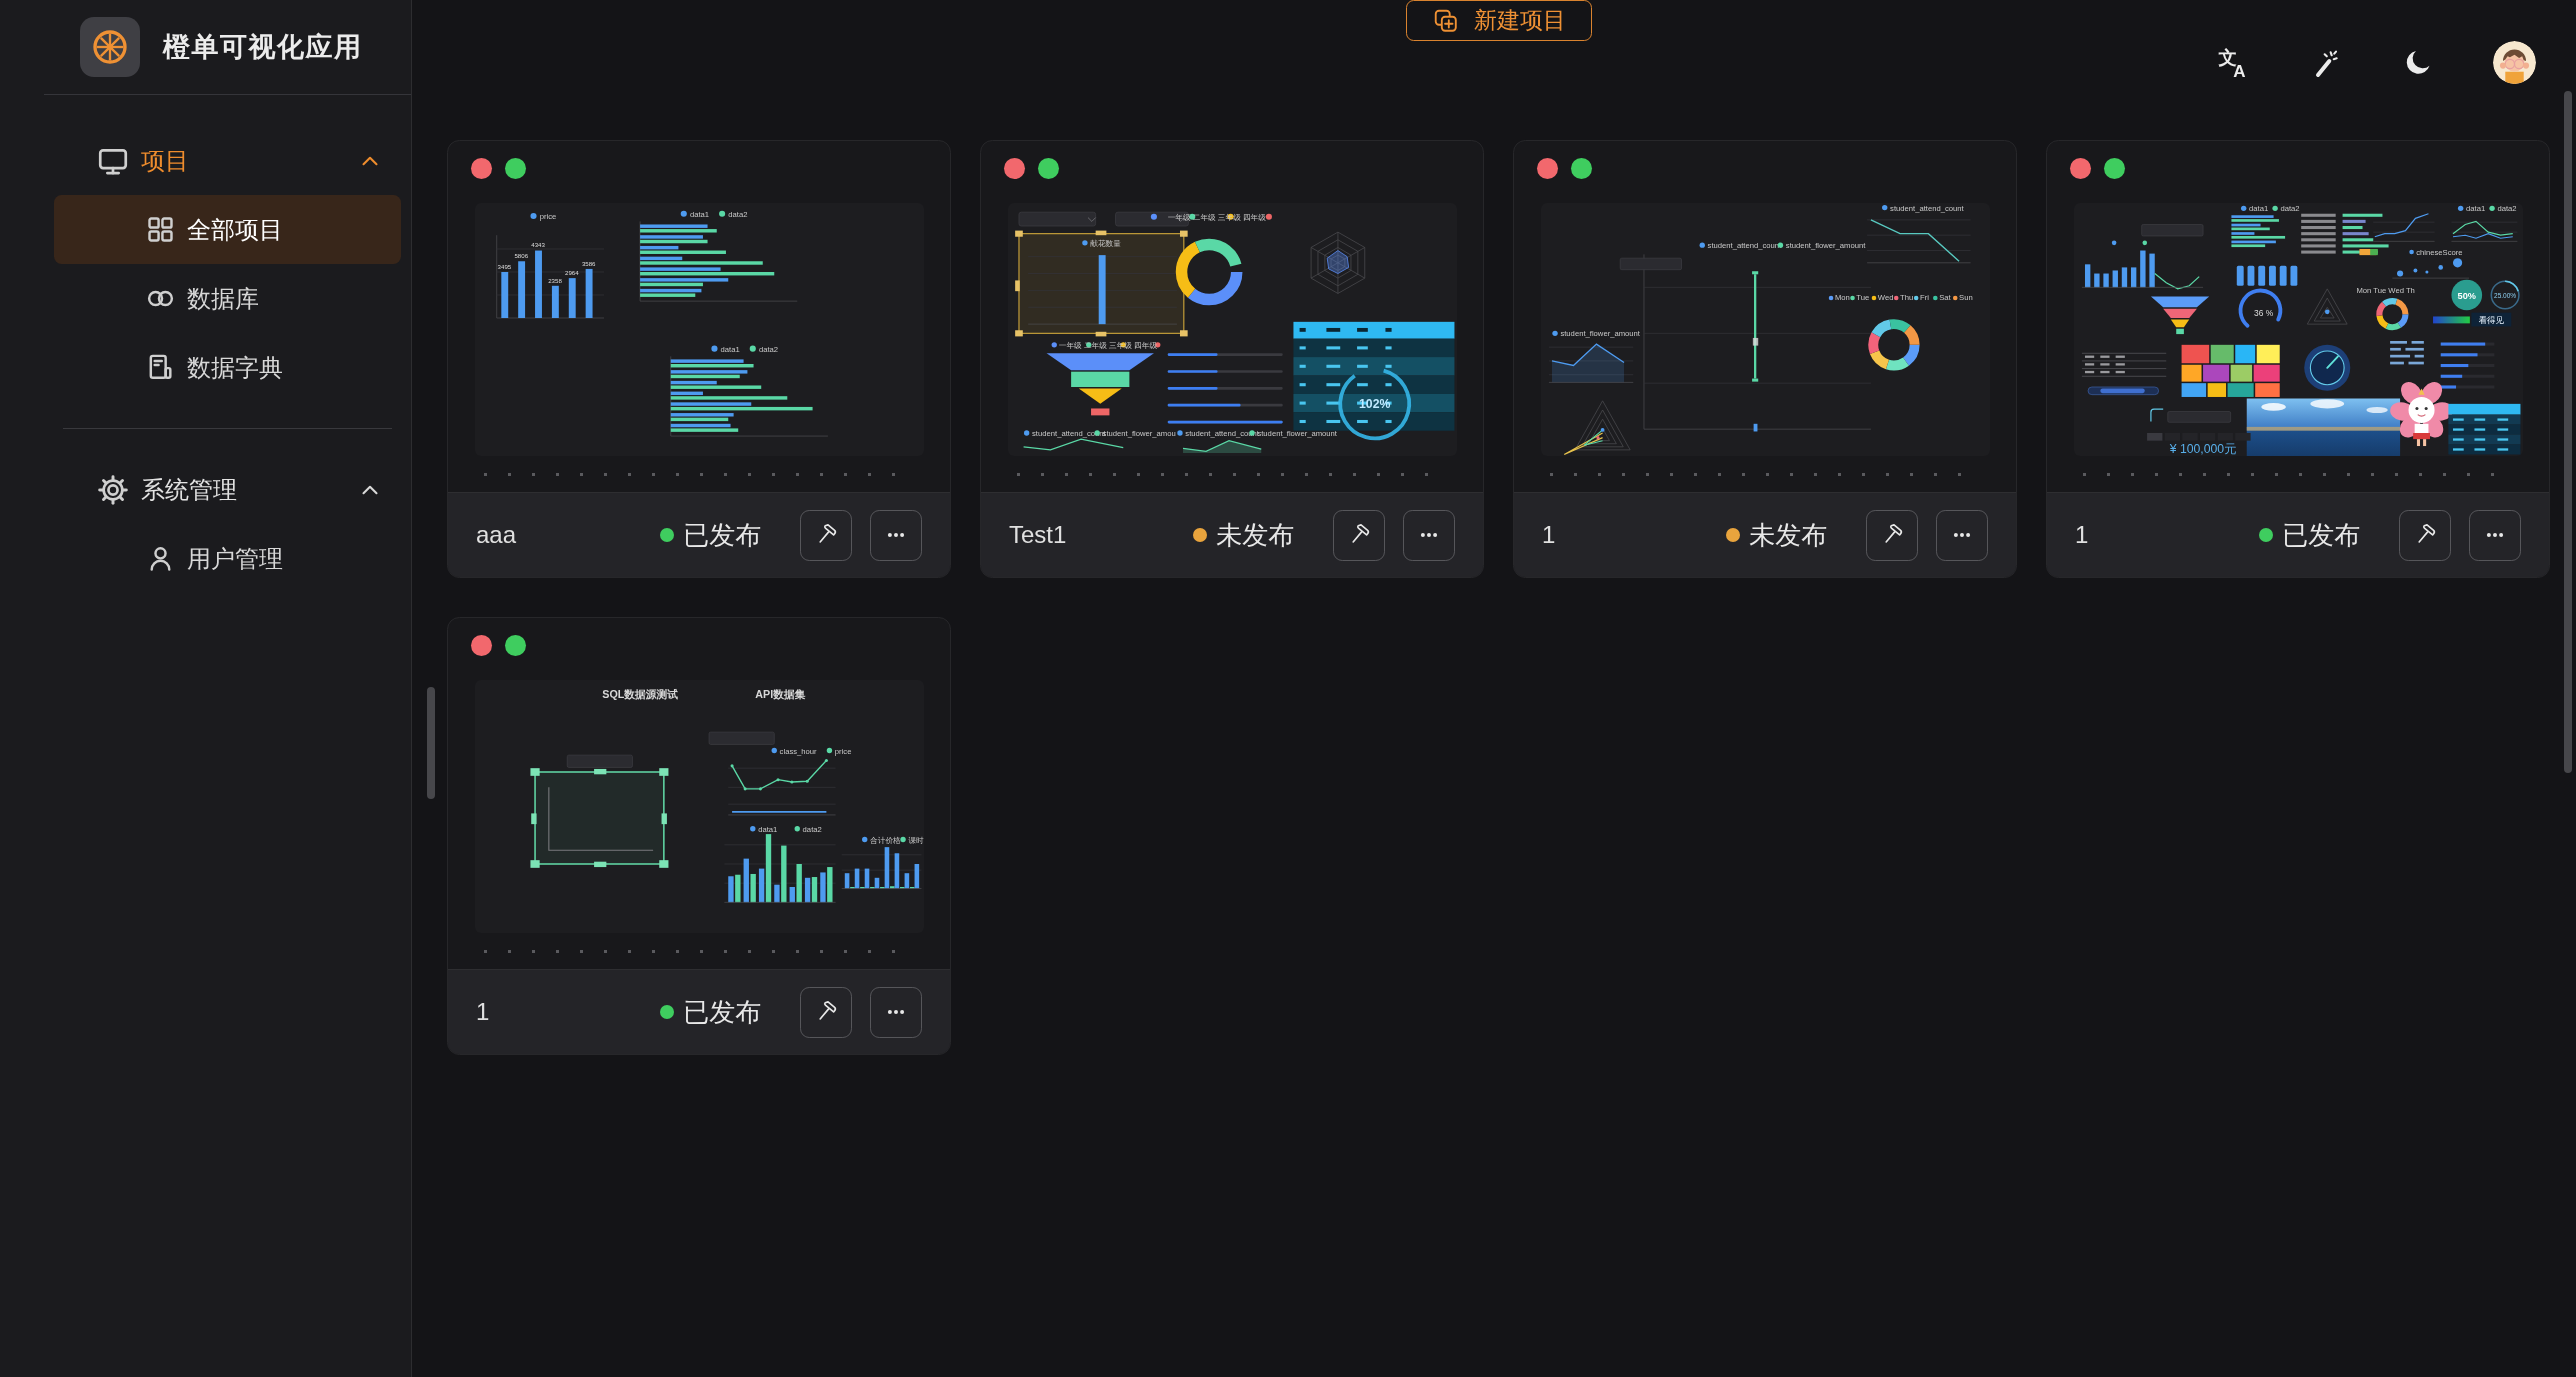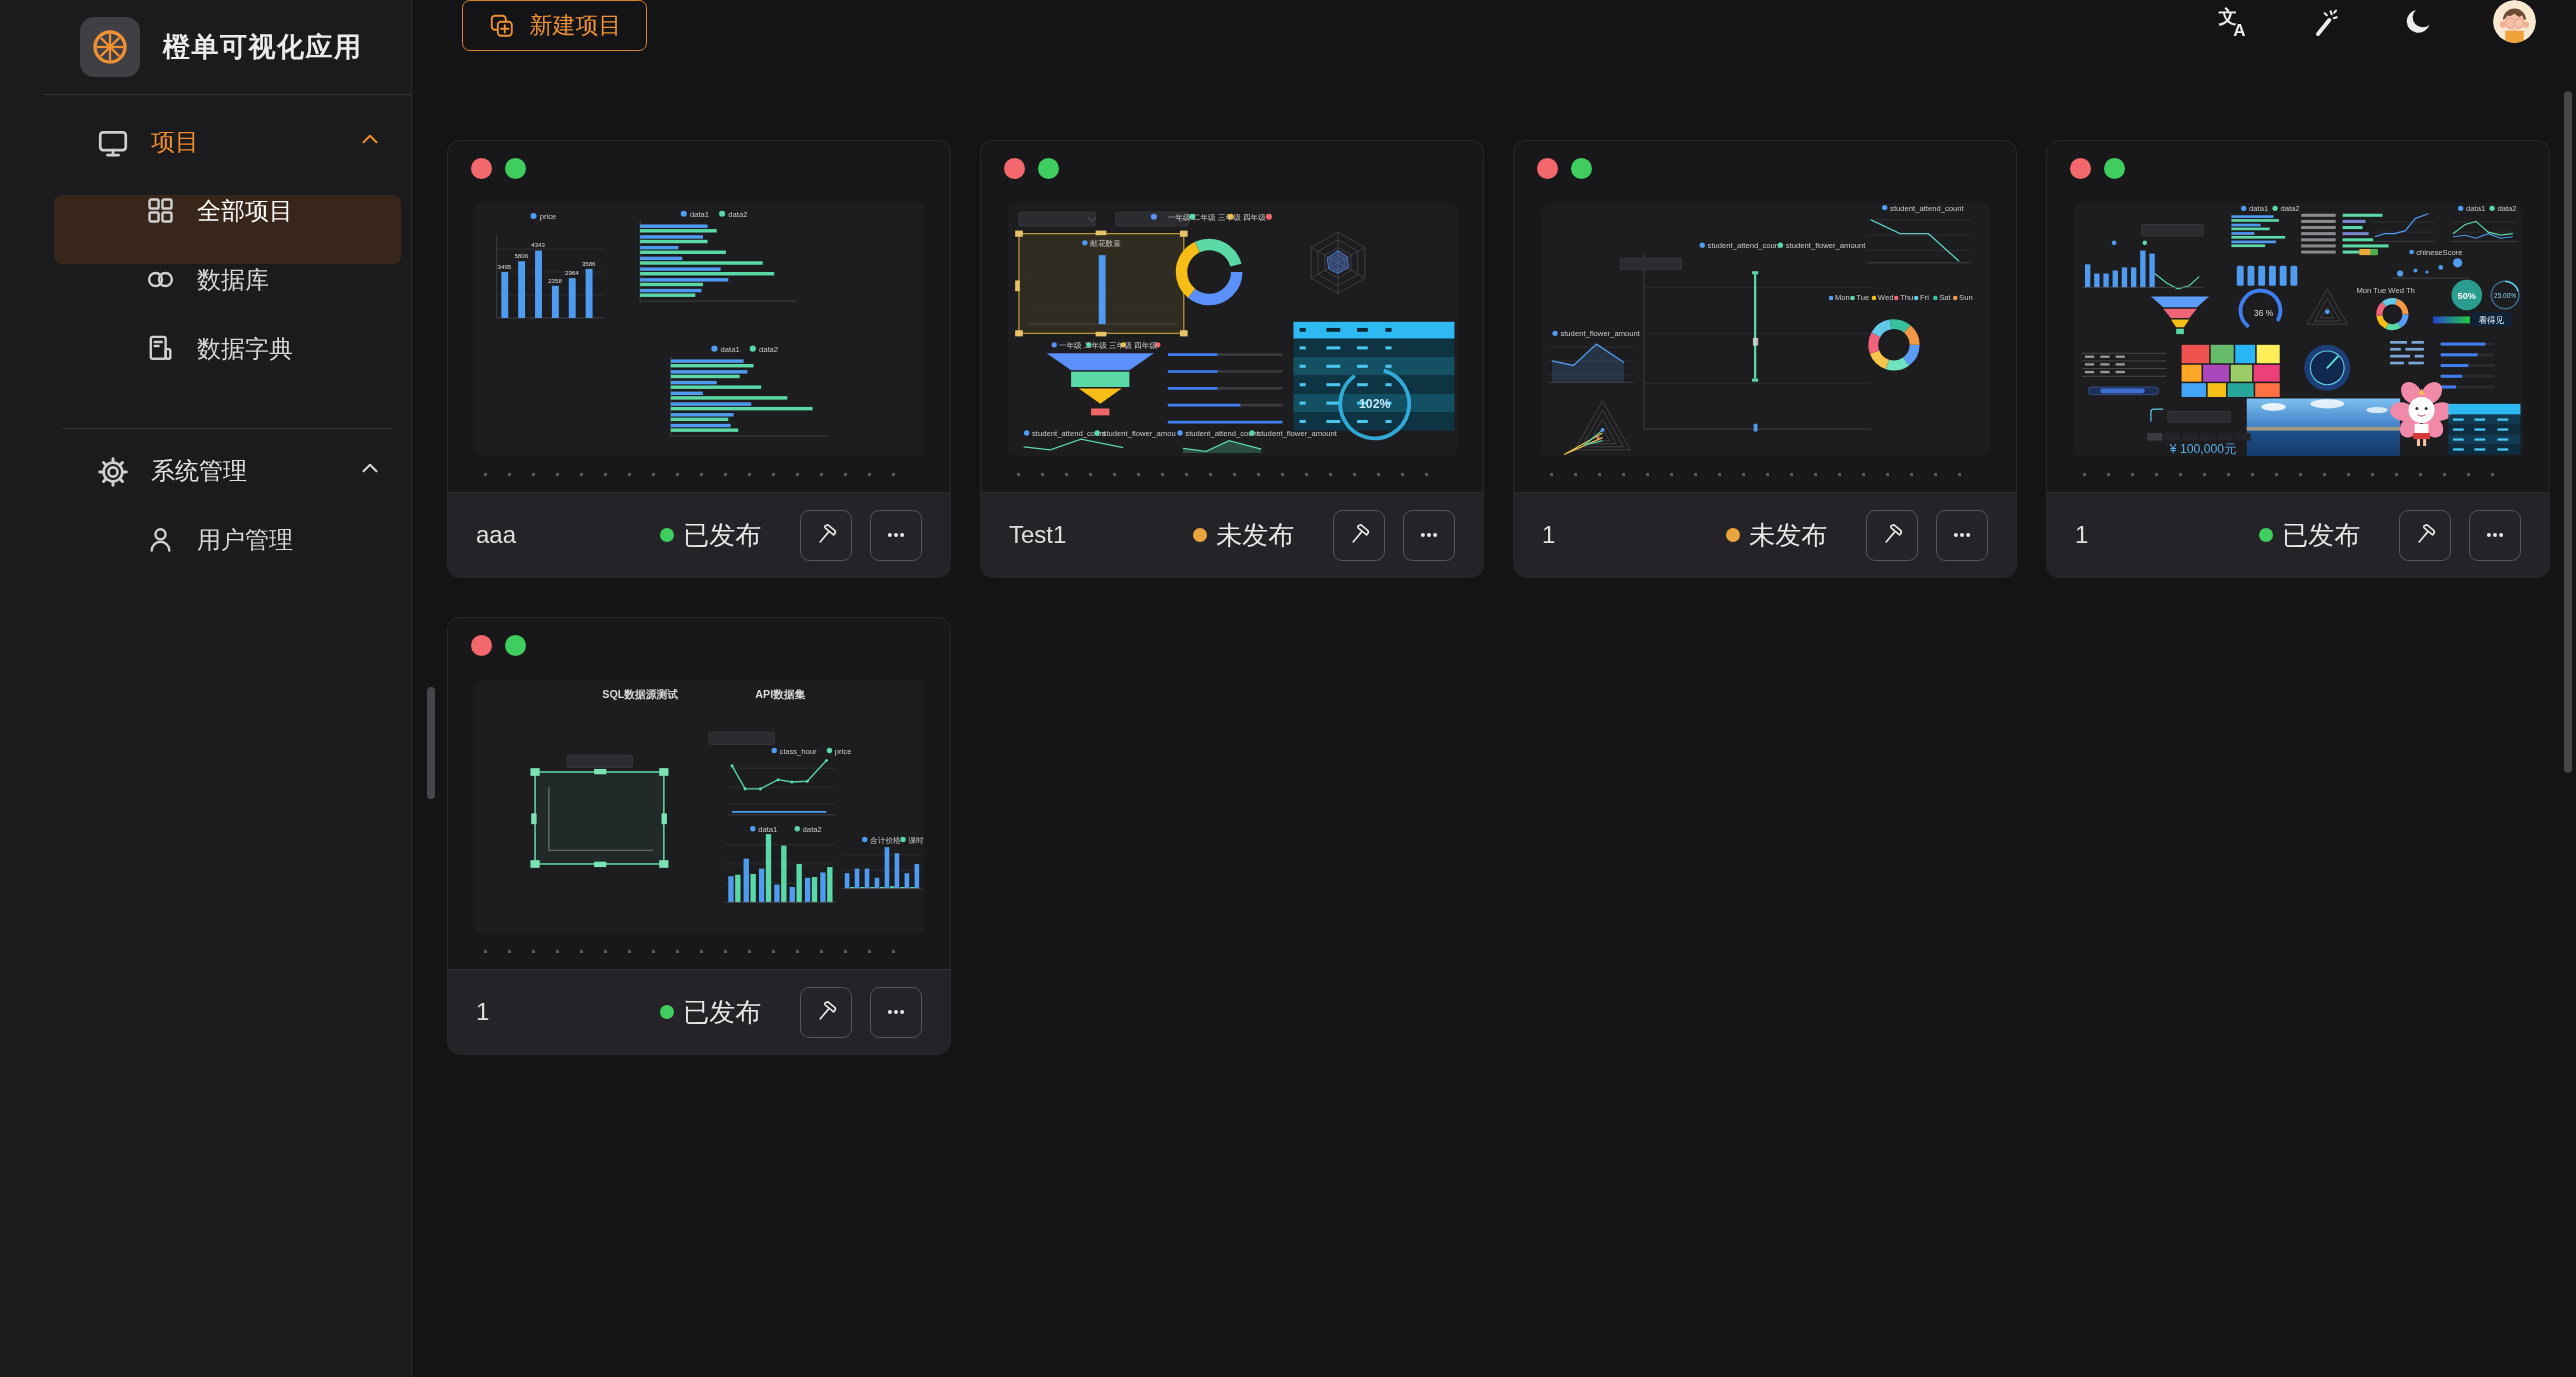--- a/index.html
+++ b/index.html
@@ -9,37 +9,37 @@
 
   
   .sidebar{position:absolute;left:0;top:0;bottom:0;width:412px;background:#1b1b1e;
            border-right:1.5px solid #2d2d30;box-sizing:border-box;padding-left:44px;}
   .logo-row{height:94px;display:flex;align-items:center;gap:23px;padding-left:36px;
             border-bottom:0.8px solid #35353a;}
   .logo-box{width:60px;height:60px;border-radius:14px;background:#3f3f44;
             display:flex;align-items:center;justify-content:center;}
   .app-title{font-size:27px;font-weight:700;color:#ececec;letter-spacing:1.5px;}
   .menu{padding:31px 10px 0 10px;}
-  .m-row{height:69px;display:flex;gap:21px;padding:0 18.4px 0 42px;
+  .m-row{height:69px;display:flex;align-items:center;gap:11px;padding:0 18.4px 0 42px;
          border-radius:7.7px;cursor:pointer;}
   .m-row .lbl{font-size:24px;color:#d8d8d8;}
   .m-row.group .lbl{color:#e3e3e3;}
   .m-row.group.accent .lbl{color:#ee8c2d;}
   .m-row .chev{margin-left:auto;}
   .m-item{padding-left:91px;}
   .m-item.active{background:#38261a;}
   .m-item.active .lbl{color:#ffffff;}
   .m-divider{border-top:0.8px solid #39393d;margin:26px 9.2px;}
   .icn{fill:none;stroke:#cfcfcf;stroke-width:1.9;stroke-linecap:round;stroke-linejoin:round;}
   .chev-orange{stroke:#ee8c2d;}
   .chev-gray{stroke:#d8d8d8;}
 
   
   .topbar{position:absolute;left:412px;right:0;top:0;height:84px;display:flex;
-          align-items:flex-start;padding:0 40px 0 50px;box-sizing:border-box;}
+          align-items:center;padding:0 40px 0 50px;box-sizing:border-box;flex-direction:column;}
   .new-btn{height:51px;display:flex;align-items:center;gap:14px;padding:0 24.6px;
            background:transparent;border:1.5px solid #d9832f;border-radius:7.7px;
            color:#ef9134;font-size:23px;font-family:inherit;cursor:pointer;}
   .tb-right{margin-left:auto;display:flex;align-items:center;gap:58px;}
   .tb-icon{width:34px;height:34px;display:flex;align-items:center;justify-content:center;
            background:none;border:none;cursor:pointer;padding:0;}
   .avatar-btn{width:43px;height:43px;border-radius:50%;overflow:hidden;background:none;
               border:none;padding:0;cursor:pointer;}
 
   

